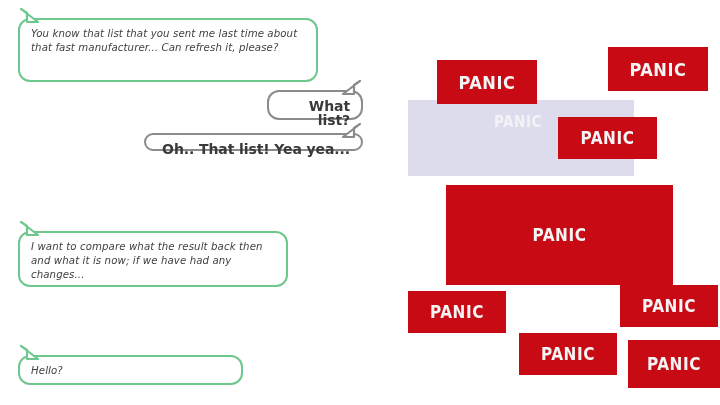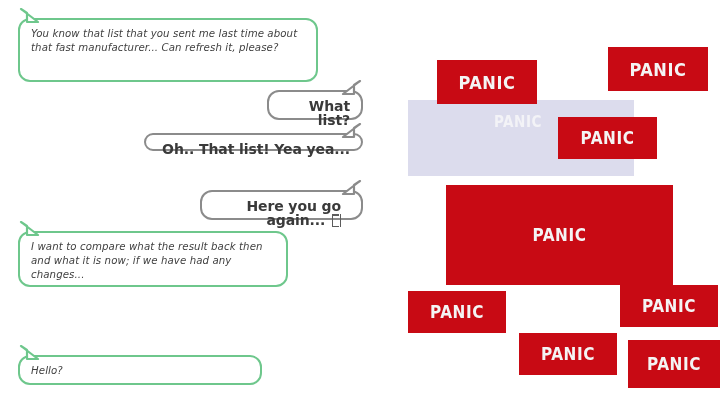--- a/index.html
+++ b/index.html
@@ -129,41 +129,32 @@
 
   <div class="bubble grey" style="left:144px; top:133px; width:219px; height:15px;">
     <span class="tail right">
       <svg width="22" height="20" viewBox="0 0 22 20">
         <path d="M20 1 L3 14 L14 14 L14 5 Z" fill="#ffffff" stroke="#8b8b8b" stroke-width="2.2" stroke-linejoin="round"></path>
       </svg>
     </span>
     <span>Oh.. That list! Yea yea...</span>
   </div>
 
-  <div class="bubble grey" style="left:200px; top:190px; width:163px; height:30px; padding-right:20px;">
-    <span class="tail right">
-      <svg width="22" height="20" viewBox="0 0 22 20">
-        <path d="M20 1 L3 14 L14 14 L14 5 Z" fill="#ffffff" stroke="#8b8b8b" stroke-width="2.2" stroke-linejoin="round"></path>
-      </svg>
-    </span>
-    <span>Here you go again...</span>
-    <span class="text-cursor"></span>
-  </div>
 
   <div class="bubble" style="left:18px; top:231px; width:270px; height:56px;">
     <span class="tail left">
       <svg width="22" height="20" viewBox="0 0 22 20">
         <path d="M2 1 L19 14 L8 14 L8 5 Z" fill="#ffffff" stroke="#6ec78c" stroke-width="2.2" stroke-linejoin="round"></path>
       </svg>
     </span>
     <span>I want to compare what the result back then and what it is now; if we have had any changes...</span>
   </div>
 
 
-  <div class="bubble" style="left:18px; top:355px; width:244px; height:30px;">
+  <div class="bubble" style="left:18px; top:355px; width:225px; height:30px;">
     <span class="tail left">
       <svg width="22" height="20" viewBox="0 0 22 20">
         <path d="M2 1 L19 14 L8 14 L8 5 Z" fill="#ffffff" stroke="#6ec78c" stroke-width="2.2" stroke-linejoin="round"></path>
       </svg>
     </span>
     <span>Hello?</span>
   </div>
 
   <div class="lavender" style="left:408px; top:100px; width:226px; height:76px;"></div>
 

